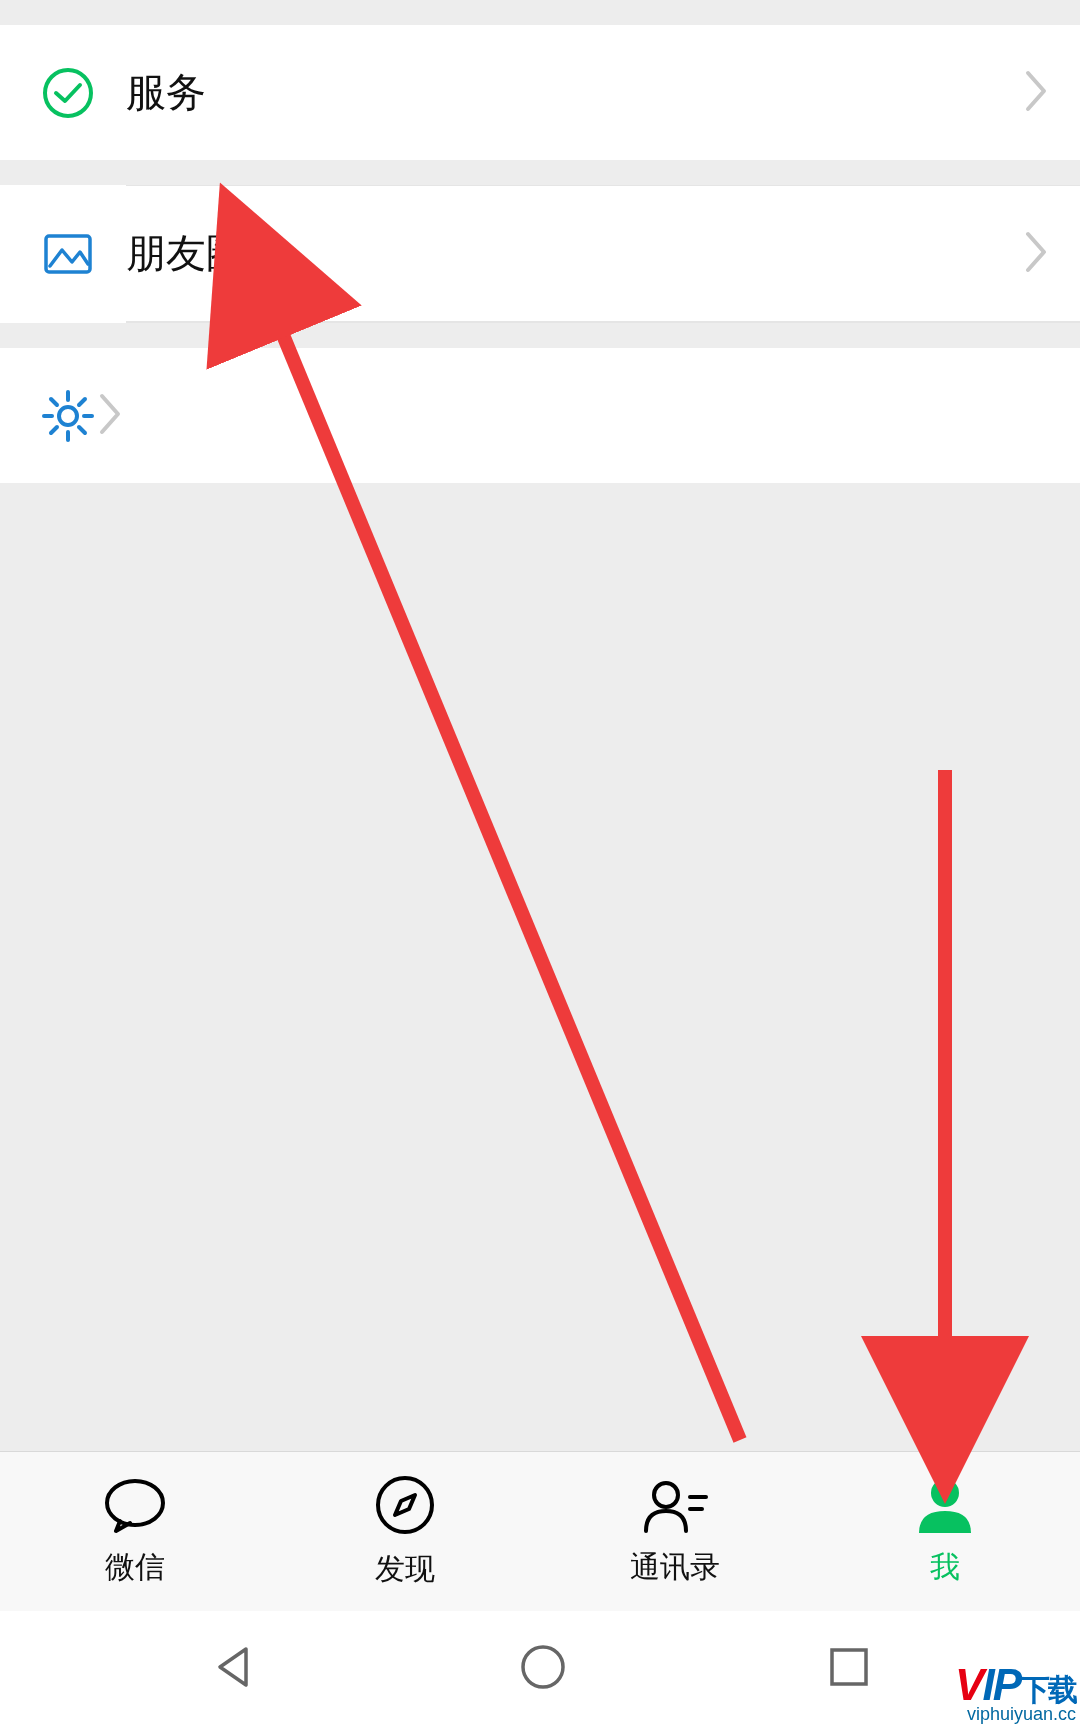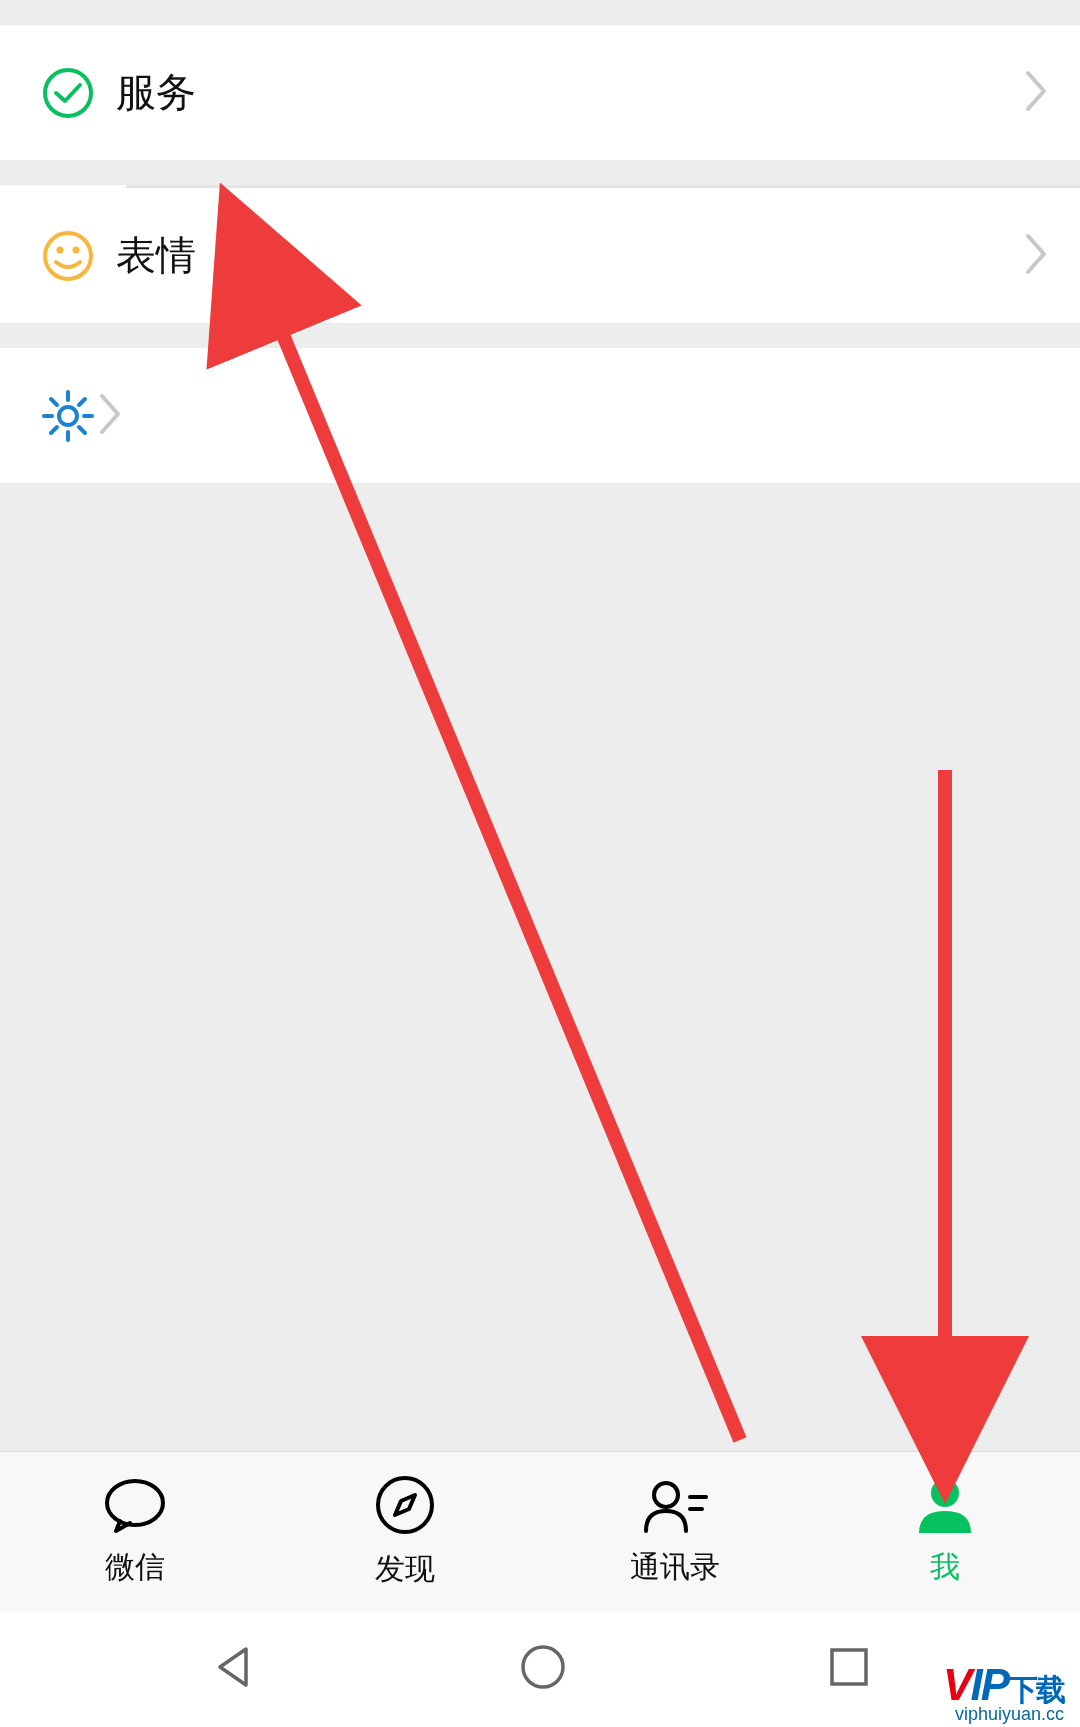--- a/index.html
+++ b/index.html
@@ -6,21 +6,21 @@
   html, body { width: 1080px; height: 1727px; font-family: -apple-system, "PingFang SC", "Helvetica Neue", sans-serif; background: #ededed; overflow: hidden; }
   .group { background: #fff; }
   .gap { height: 25px; background: #ededed; }
   .row {
     display: flex; align-items: center;
     height: 135px;
     padding: 0 30px 0 40px;
     position: relative;
   }
   .row .icon { width: 56px; height: 56px; display:flex; align-items:center; justify-content:center; flex:0 0 56px; }
-  .row .label { font-size: 40px; color: #111; margin-left: 20px; flex: 1; }
+  .row .label { font-size: 40px; color: #111; margin-left: 30px; flex: 1; }
   .row .chev { flex: 0 0 auto; }
   .divider {
     height: 1px; background: #e5e5e5;
     margin-left: 126px; 
   }
   .tabbar {
     position: absolute; left: 0; right: 0; bottom: 116px;
     height: 160px; background: #f8f8f8;
     border-top: 1px solid #d9d9d9;
     display: flex;
@@ -30,21 +30,21 @@
     gap: 8px;
   }
   .tab-label { font-size: 30px; color: #111; }
   .tab.active .tab-label { color: #07c160; }
   .sysnav {
     position: absolute; left:0; right:0; bottom:0; height:116px;
     background:#fff; display:flex; align-items:center; justify-content:space-around;
     padding: 0 80px;
   }
   .watermark {
-    position:absolute; right:16px; bottom:4px;
+    position:absolute; right:4px; bottom:4px;
     display:flex; flex-direction:column; align-items:flex-end;
     pointer-events:none;
   }
   .watermark .big { font-weight:900; font-style:italic; font-size:44px; letter-spacing:-2px; line-height:1;}
   .watermark .big .v { color:#e60012; }
   .watermark .big .ip { color:#0068b7; }
   .watermark .small { font-size:18px; color:#0369a1; line-height:1; margin-top:-2px;}
   
   .arrow-svg { position:absolute; left:0; top:0; width:1080px; height:1727px; pointer-events:none; }
 </style>
@@ -65,38 +65,36 @@
       <svg width="28" height="44" viewBox="0 0 28 44">
           <path d="M6 4 L22 22 L6 40" fill="none" stroke="#c8c8c8" stroke-width="4" stroke-linecap="round" stroke-linejoin="round"></path>
         </svg>
     </span>
   </div>
 </div>
 
 <div class="gap"></div>
 <div class="group">
   <div class="divider"></div>
-  <div class="divider"></div>
-  <div class="divider"></div>
   <div class="row">
     <span class="icon">
       <svg width="56" height="56" viewBox="0 0 56 56">
-        <circle cx="28" cy="28" r="23" fill="none" stroke="#f6b73c" stroke-width="4"></circle>
-        <circle cx="20" cy="22" r="3.5" fill="#f6b73c"></circle>
-        <circle cx="36" cy="22" r="3.5" fill="#f6b73c"></circle>
-        <path d="M16 34 Q28 44 40 34" fill="none" stroke="#f6b73c" stroke-width="4" stroke-linecap="round"></path>
+        <rect x="6" y="10" width="44" height="36" rx="3" fill="none" stroke="#1e82d2" stroke-width="3.5"></rect>
+        <polyline points="10,40 22,24 32,36 40,26 48,38" fill="none" stroke="#1e82d2" stroke-width="3.5" stroke-linejoin="round" stroke-linecap="round"></polyline>
       </svg>
     </span>
-    <span class="label">表情</span>
+    <span class="label">朋友圈</span>
     <span class="chev">
       <svg width="28" height="44" viewBox="0 0 28 44">
           <path d="M6 4 L22 22 L6 40" fill="none" stroke="#c8c8c8" stroke-width="4" stroke-linecap="round" stroke-linejoin="round"></path>
         </svg>
     </span>
   </div>
+  <div class="divider"></div>
+  <div class="divider"></div>
 </div>
 
 <div class="gap"></div>
 <div class="group">
   <div class="row">
     <span class="icon">
       <svg width="56" height="56" viewBox="0 0 56 56">
         <circle cx="28" cy="28" r="9" fill="none" stroke="#1e82d2" stroke-width="4"></circle>
         <g stroke="#1e82d2" stroke-width="4" stroke-linecap="round">
           <line x1="28" y1="4" x2="28" y2="12"></line>

